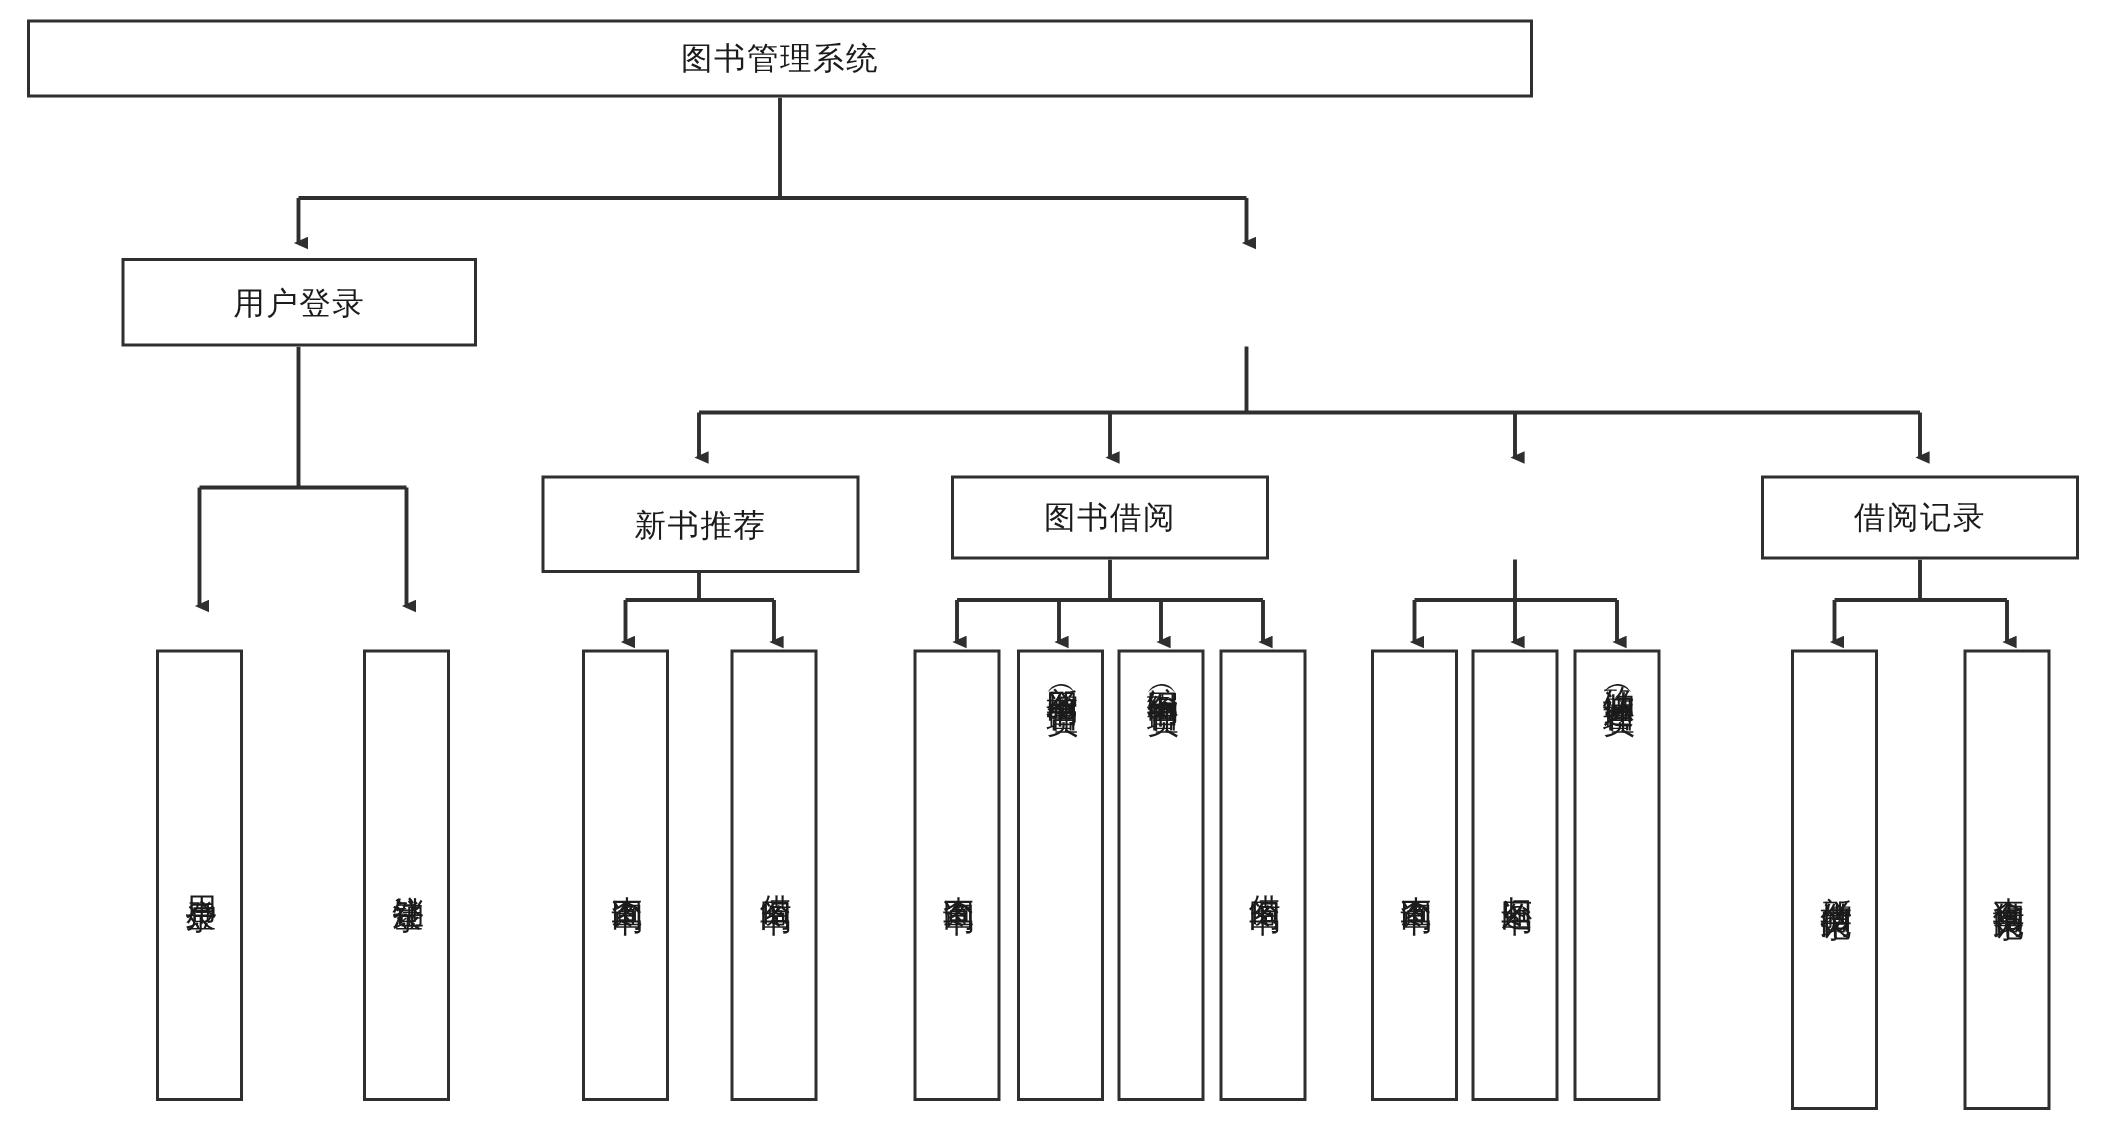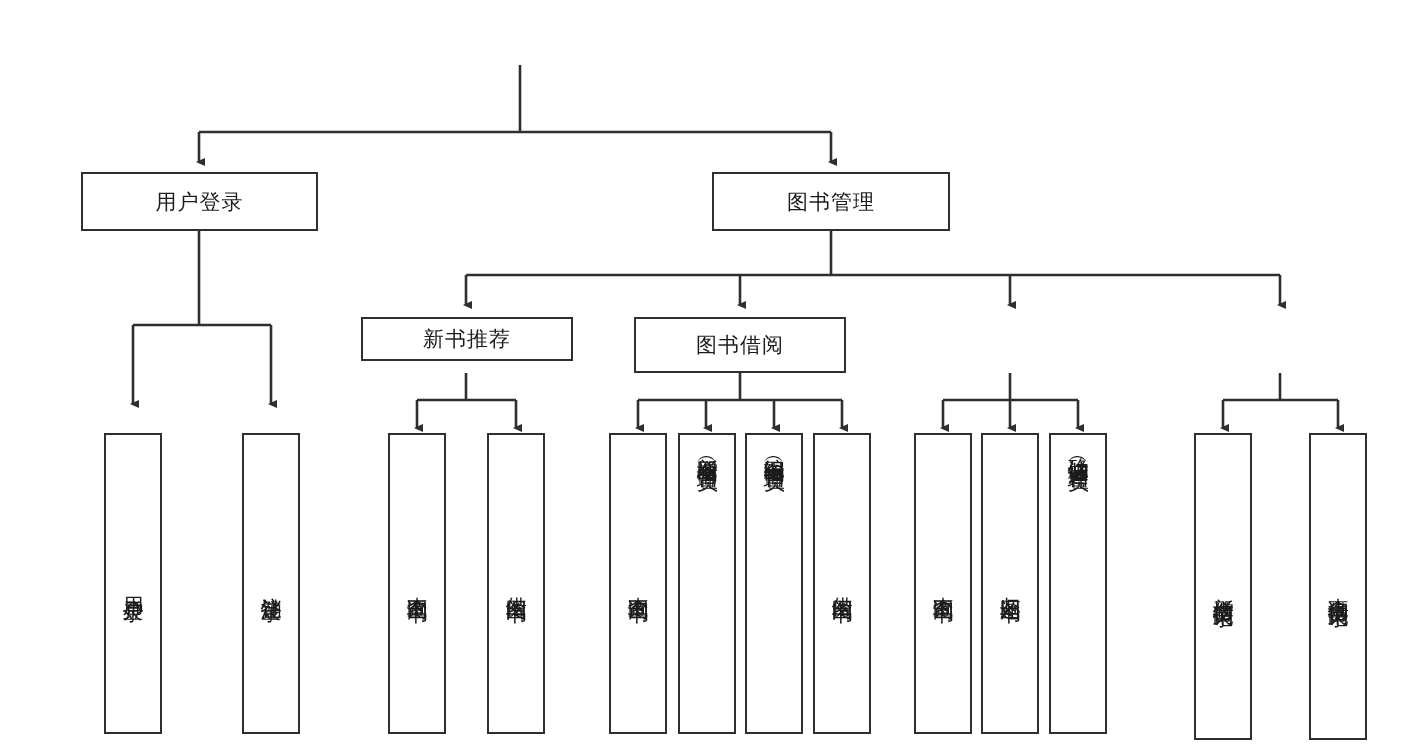--- a/index.html
+++ b/index.html
@@ -115,33 +115,36 @@
       <path d="M1010,400 L1010,428" marker-end="url(#arw)"></path>
       <path d="M1078,400 L1078,428" marker-end="url(#arw)"></path>
 
       <path d="M1280,373 L1280,400"></path>
       <path d="M1223,400 L1338,400"></path>
       <path d="M1223,400 L1223,428" marker-end="url(#arw)"></path>
       <path d="M1338,400 L1338,428" marker-end="url(#arw)"></path>
     </g>
   </svg>
 
+  <div class="node h-node" style="left:18px; top:13px; width:1004px; height:52px;">
+    <span>图书管理系统</span>
+  </div>
 
   <div class="node h-node" style="left:81px; top:172px; width:237px; height:59px;">
     <span>用户登录</span>
   </div>
-  <div class="node h-node" style="left:712px; top:172px; width:238px; height:59px;">
-    <span>图书管理</span>
-  </div>
 
-  <div class="node h-node" style="left:361px; top:317px; width:212px; height:44px;">
+  <div class="node h-node" style="left:361px; top:317px; width:212px; height:65px;">
     <span>新书推荐</span>
   </div>
   <div class="node h-node" style="left:634px; top:317px; width:212px; height:56px;text-align:center;">
     <span>图书借阅</span>
+  </div>
+  <div class="node h-node" style="left:1174px; top:317px; width:212px; height:56px;">
+    <span>借阅记录</span>
   </div>
 
   <div class="node v-node centered" style="left:104px; top:433px; width:58px; height:301px;">
     <span class="vlabel">用户登录</span>
   </div>
   <div class="node v-node centered" style="left:242px; top:433px; width:58px; height:301px;">
     <span class="vlabel">注销登录</span>
   </div>
 
   <div class="node v-node centered" style="left:388px; top:433px; width:58px; height:301px;">

